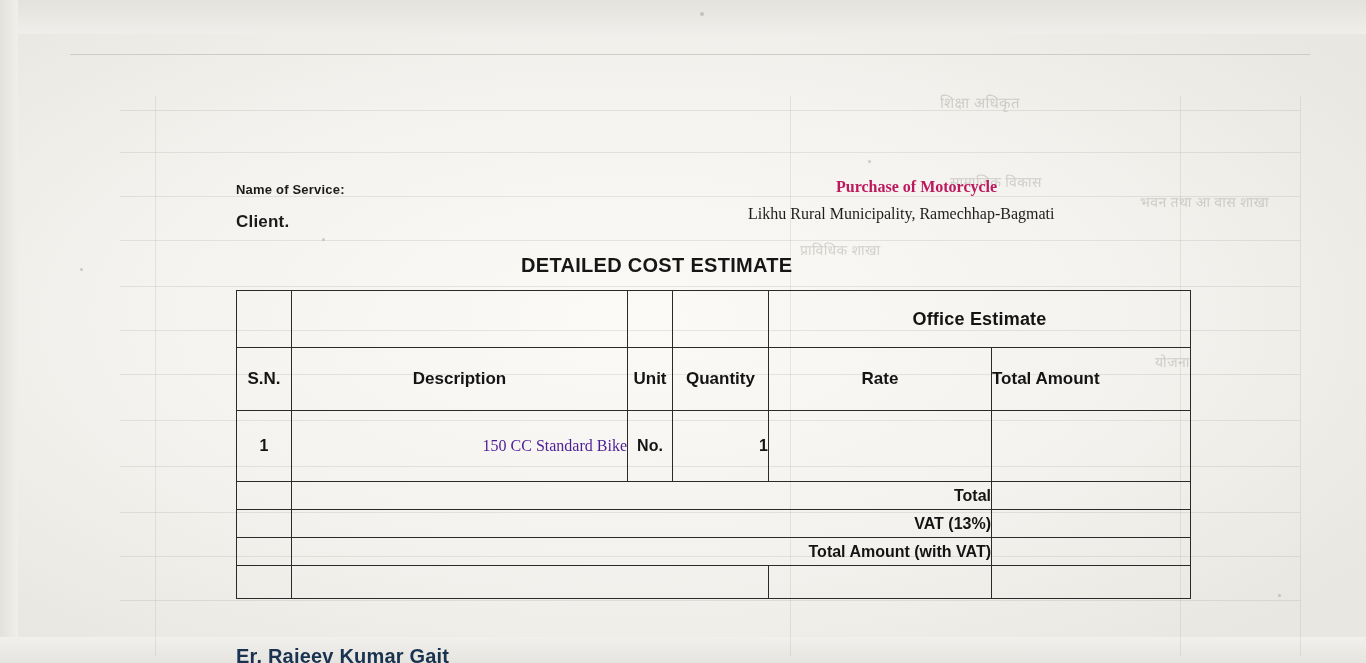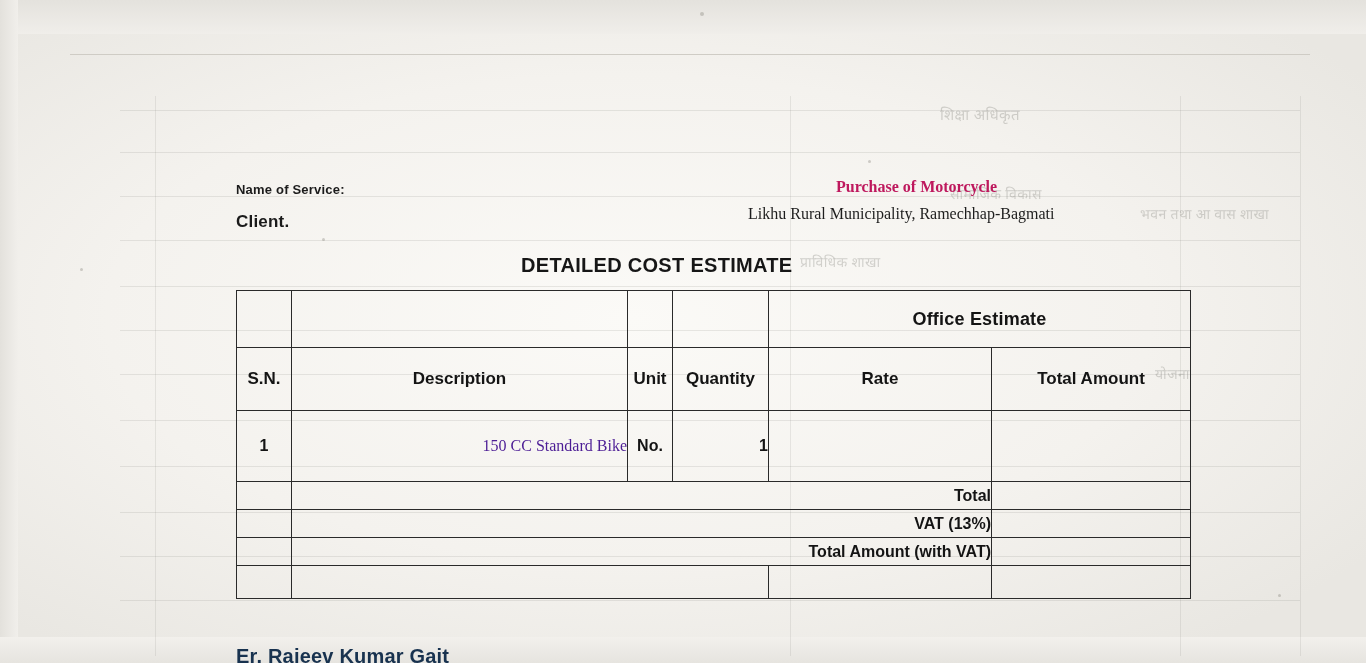--- a/index.html
+++ b/index.html
@@ -46,21 +46,20 @@
   }
 
   
   .ghost {
     position: absolute;
     color: rgba(120,118,112,0.30);
     font-family: "Liberation Serif", serif;
     white-space: nowrap;
     pointer-events: none;
     letter-spacing: 0.4px;
-    margin-top: 12px;
   }
   .ghost-line {
     position: absolute;
     background: rgba(130,128,122,0.17);
     height: 1px;
     pointer-events: none;
   }
   .ghost-vline {
     position: absolute;
     background: rgba(130,128,122,0.15);
@@ -137,21 +136,21 @@
     padding: 0;
     vertical-align: middle;
   }
   td.nb { border: none; }
 
   .c-sn      { width: 54px;  text-align: center; }
   .c-desc    { width: 335px; }
   .c-unit    { width: 44px;  text-align: center; }
   .c-qty     { width: 95px;  text-align: center; }
   .c-rate    { width: 222px; text-align: center; }
-  .c-total   { width: 198px; text-align: center; }
+  .c-total   { width: 198px; }
 
   .hdr-office {
     height: 56px;
     text-align: center;
     font-size: 18px;
     font-weight: bold;
     letter-spacing: 0.2px;
   }
   .hdr-row td {
     height: 62px;

